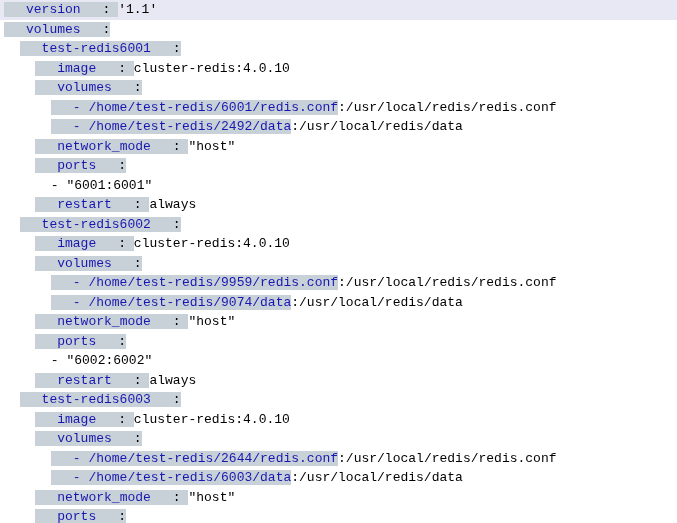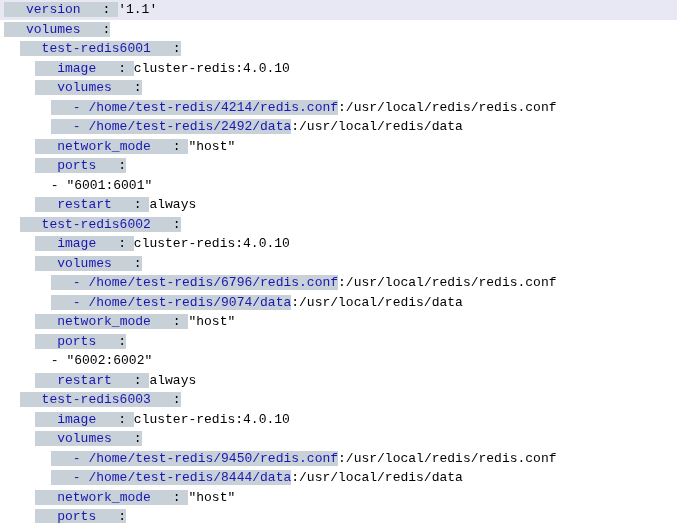--- a/index.html
+++ b/index.html
@@ -34,36 +34,36 @@
 </head>
 <body>
 
 <div class="line topline"><span class="key hl">version</span><span class="val hl">: </span><span class="val">'1.1'</span></div>
 
 <div class="line"><span class="key hl">volumes</span><span class="val hl">:</span></div>
 
 <div class="line">  <span class="key hl">test-redis6001</span><span class="val hl">:</span></div>
 <div class="line">    <span class="key hl">image</span><span class="val hl">: </span><span class="val">cluster-redis:4.0.10</span></div>
 <div class="line">    <span class="key hl">volumes</span><span class="val hl">:</span></div>
-<div class="line">      <span class="key hl">- /home/test-redis/4214/redis.conf</span><span class="val">:/usr/local/redis/redis.conf</span></div>
+<div class="line">      <span class="key hl">- /home/test-redis/6001/redis.conf</span><span class="val">:/usr/local/redis/redis.conf</span></div>
 <div class="line">      <span class="key hl">- /home/test-redis/2492/data</span><span class="val">:/usr/local/redis/data</span></div>
 <div class="line">    <span class="key hl">network_mode</span><span class="val hl">: </span><span class="val">"host"</span></div>
 <div class="line">    <span class="key hl">ports</span><span class="val hl">:</span></div>
 <div class="line">      - <span class="val">"6001:6001"</span></div>
 <div class="line">    <span class="key hl">restart</span><span class="val hl">: </span><span class="val">always</span></div>
 
 <div class="line">  <span class="key hl">test-redis6002</span><span class="val hl">:</span></div>
 <div class="line">    <span class="key hl">image</span><span class="val hl">: </span><span class="val">cluster-redis:4.0.10</span></div>
 <div class="line">    <span class="key hl">volumes</span><span class="val hl">:</span></div>
-<div class="line">      <span class="key hl">- /home/test-redis/6796/redis.conf</span><span class="val">:/usr/local/redis/redis.conf</span></div>
+<div class="line">      <span class="key hl">- /home/test-redis/9959/redis.conf</span><span class="val">:/usr/local/redis/redis.conf</span></div>
 <div class="line">      <span class="key hl">- /home/test-redis/9074/data</span><span class="val">:/usr/local/redis/data</span></div>
 <div class="line">    <span class="key hl">network_mode</span><span class="val hl">: </span><span class="val">"host"</span></div>
 <div class="line">    <span class="key hl">ports</span><span class="val hl">:</span></div>
 <div class="line">      - <span class="val">"6002:6002"</span></div>
 <div class="line">    <span class="key hl">restart</span><span class="val hl">: </span><span class="val">always</span></div>
 
 <div class="line">  <span class="key hl">test-redis6003</span><span class="val hl">:</span></div>
 <div class="line">    <span class="key hl">image</span><span class="val hl">: </span><span class="val">cluster-redis:4.0.10</span></div>
 <div class="line">    <span class="key hl">volumes</span><span class="val hl">:</span></div>
-<div class="line">      <span class="key hl">- /home/test-redis/9450/redis.conf</span><span class="val">:/usr/local/redis/redis.conf</span></div>
-<div class="line">      <span class="key hl">- /home/test-redis/8444/data</span><span class="val">:/usr/local/redis/data</span></div>
+<div class="line">      <span class="key hl">- /home/test-redis/2644/redis.conf</span><span class="val">:/usr/local/redis/redis.conf</span></div>
+<div class="line">      <span class="key hl">- /home/test-redis/6003/data</span><span class="val">:/usr/local/redis/data</span></div>
 <div class="line">    <span class="key hl">network_mode</span><span class="val hl">: </span><span class="val">"host"</span></div>
 <div class="line">    <span class="key hl">ports</span><span class="val hl">:</span></div>
 
 </body></html>

